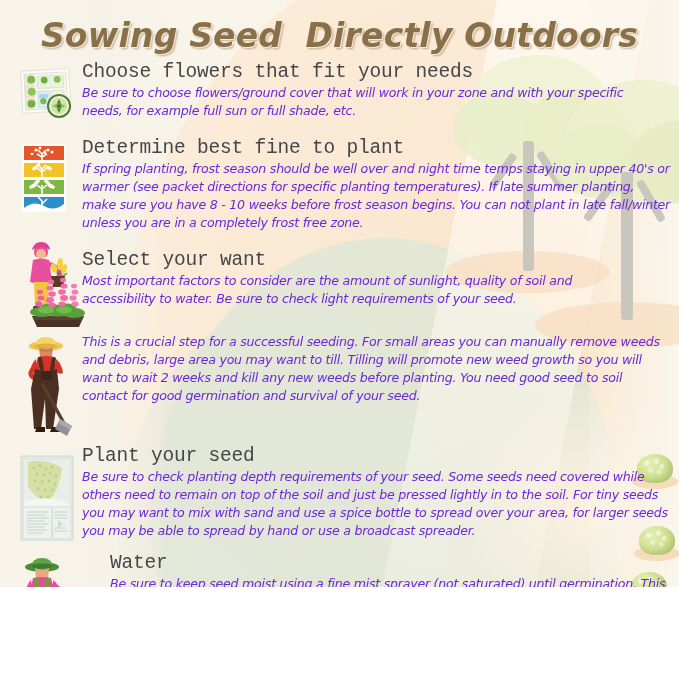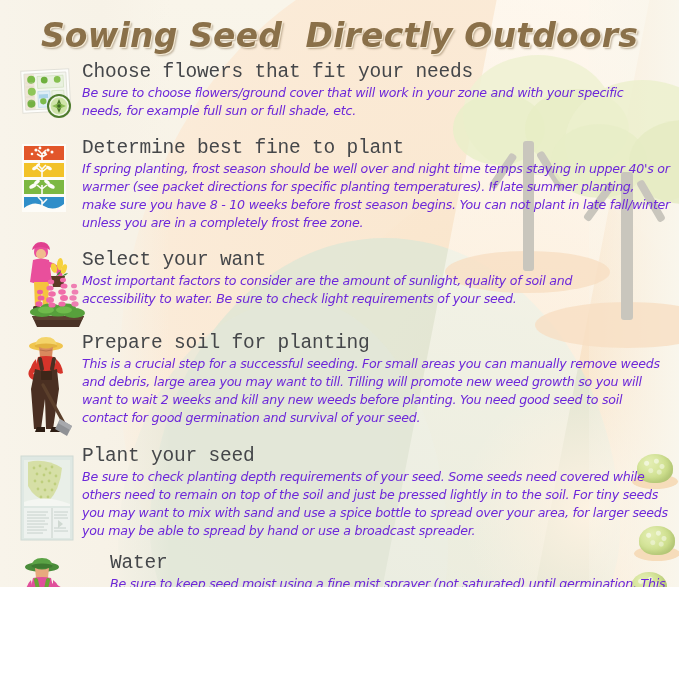--- a/index.html
+++ b/index.html
@@ -466,21 +466,20 @@
 
           <path d="M21 94 h8 v5 h-10 z" fill="#2c1c12"></path>
           <path d="M36 94 h8 v5 h-10 z" fill="#2c1c12"></path>
 
           <path d="M27 52 L50 94" stroke="#5b3f2b" stroke-width="3.4" stroke-linecap="round"></path>
           <path d="M44 86 l12 7 l-5 10 l-12 -7 z" fill="#8f9195"></path>
           <path d="M44 86 l12 7 l-2 4 l-12 -7 z" fill="#a7a9ad"></path>
         </svg>
       </div>
       <div class="text-cell">
-        <h2 class="step-heading">Prepare soil for planting</h2>
         <p class="step-body" style="max-width:597px;">This is a crucial step for a successful seeding. For small areas you can manually remove weeds and debris, large area you may want to till. Tilling will promote new weed growth so you will want to wait 2 weeks and kill any new weeds before planting. You need good seed to soil contact for good germination and survival of your seed.</p>
       </div>
     </div>
 
     <div class="step" id="step-4">
       <div class="icon-cell">
         <svg class="ico" style="top:6px;" width="62" height="92" viewBox="0 0 62 92">
           <rect x="5" y="4" width="52" height="84" fill="#dfe8e3" stroke="#cfdad4" stroke-width="1"></rect>
           <rect x="8" y="8" width="46" height="46" fill="#e9efe8"></rect>
 

